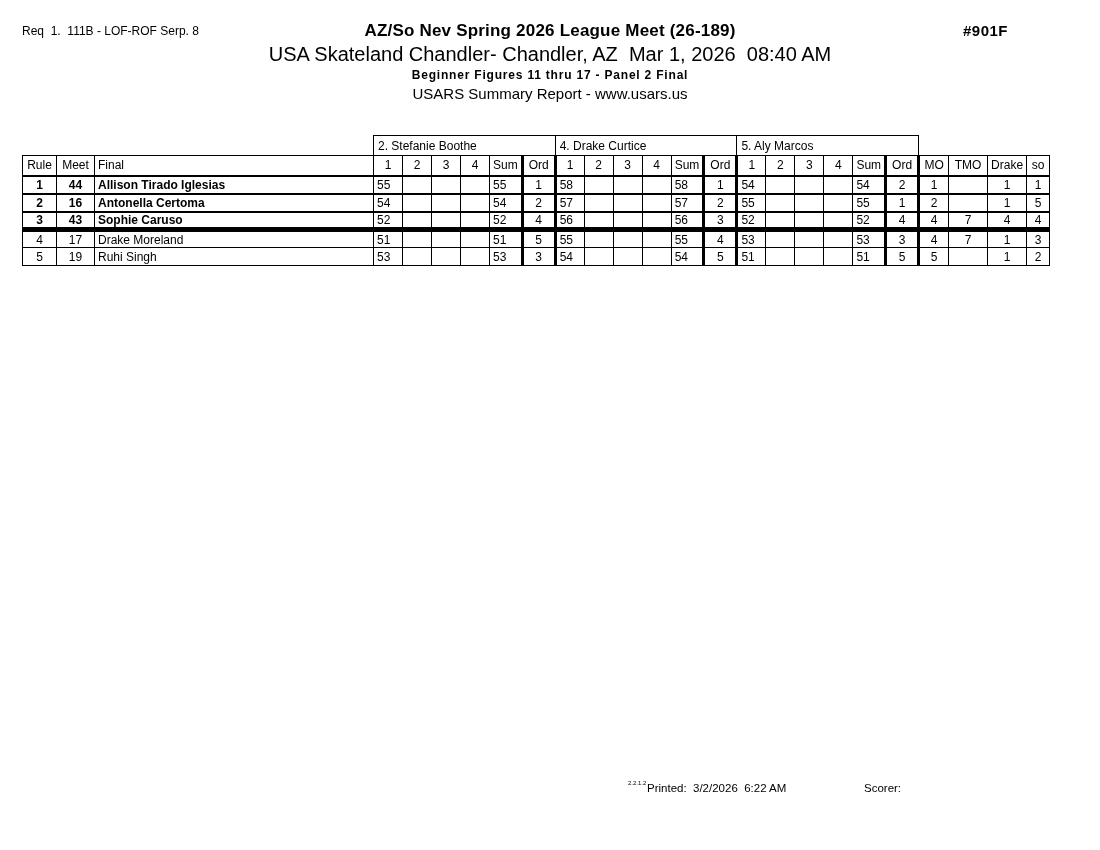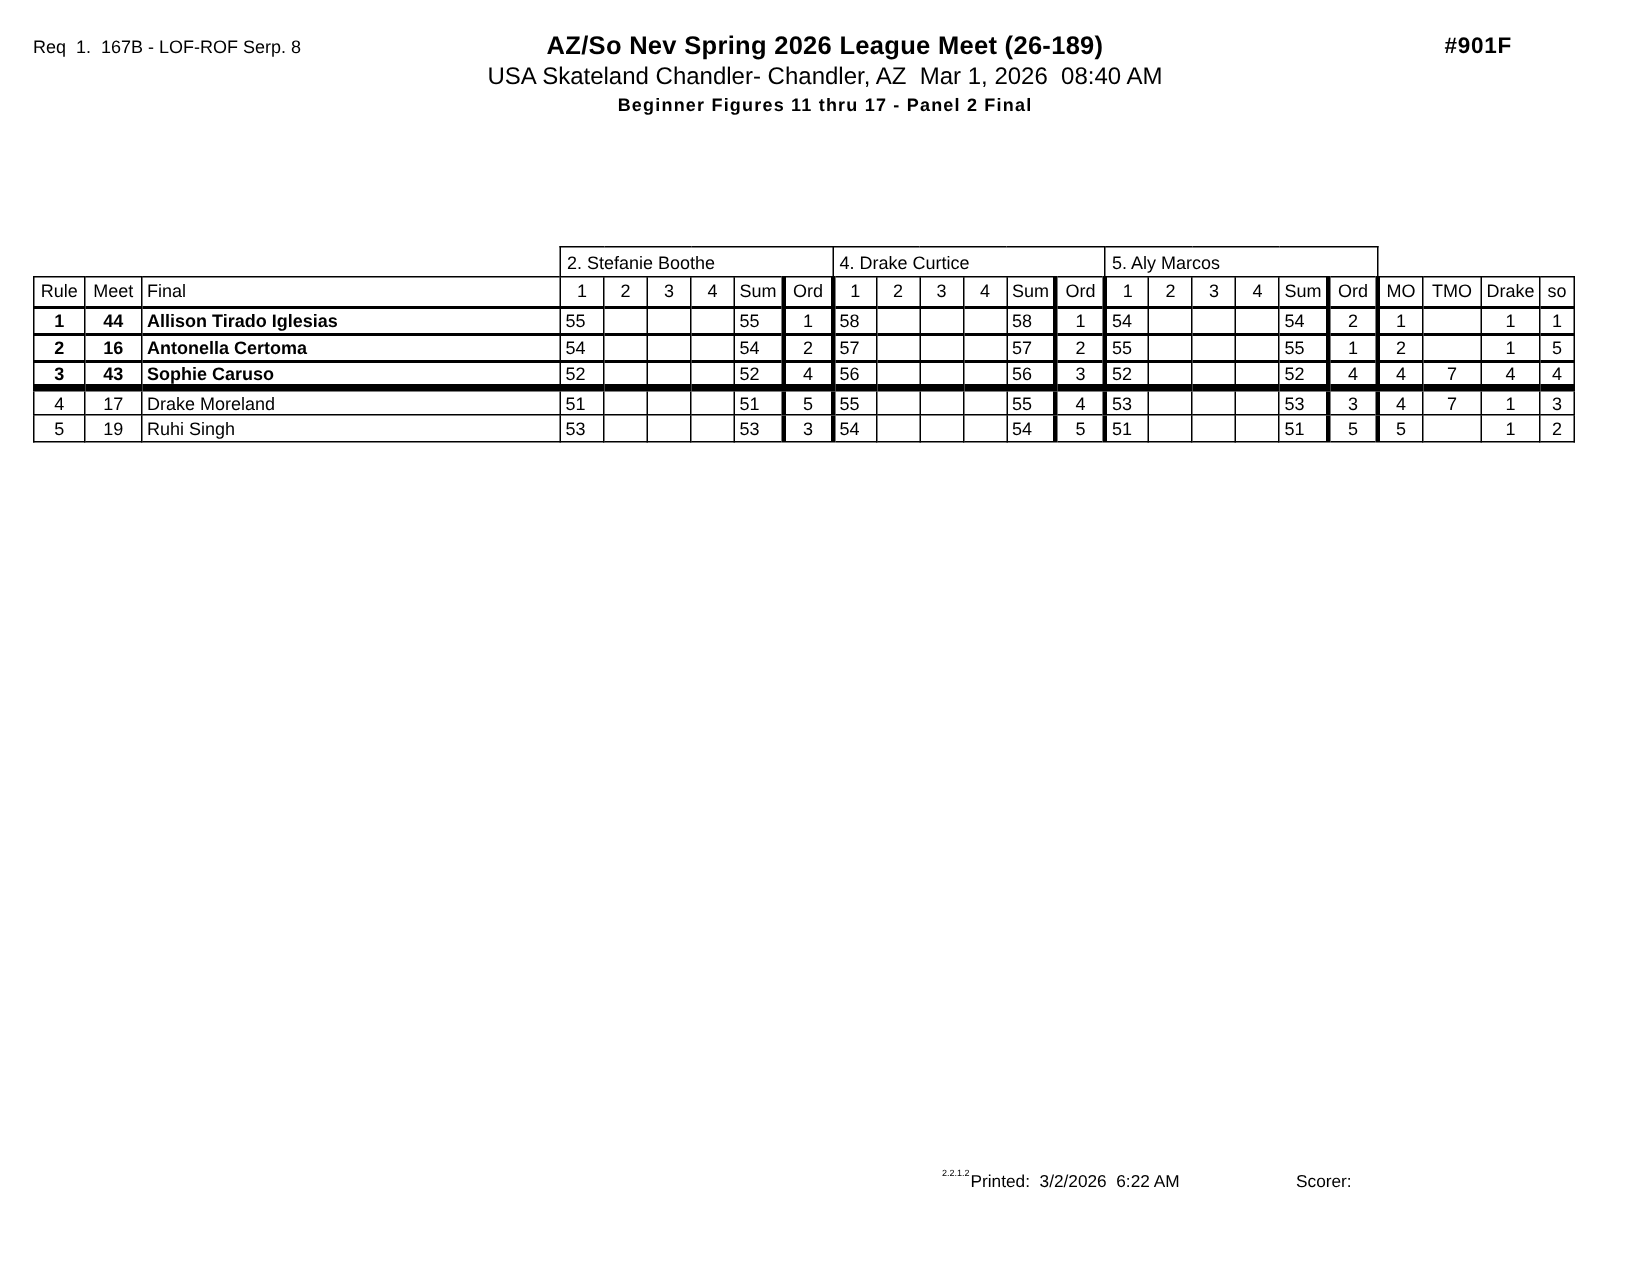--- a/index.html
+++ b/index.html
@@ -7,27 +7,27 @@
   .page {
     position: relative; width: 1100px; height: 850px;
     background: #fff; color: #000;
     font-family: "Liberation Sans", sans-serif;
     overflow: hidden;
   }
   .req-label { position:absolute; left:22px; top:24px; font-size:12px; white-space:pre; }
   .event-number { position:absolute; left:963px; top:22px; font-size:15px; font-weight:bold; letter-spacing:0.5px; }
   .title-block { position:absolute; left:0; top:21px; width:100%; text-align:center; }
   .t1 { font-size:17px; font-weight:bold; letter-spacing:0.2px; }
-  .t2 { font-size:16px; white-space:pre; margin-top:2px; }
+  .t2 { font-size:20px; white-space:pre; margin-top:2px; }
   .t3 { font-size:12px; font-weight:bold; letter-spacing:0.8px; margin-top:2px; }
   .t4 { font-size:15px; margin-top:3px; }
 
   table.results {
     position:absolute; left:22px; top:135px;
-    border-collapse:collapse; table-layout:fixed;margin-top:29px;
+    border-collapse:collapse; table-layout:fixed;
   }
   table.results td, table.results th {
     border:1px solid #000; font-size:12px; font-weight:normal;
     padding:0 3px; height:18px; overflow:hidden; white-space:nowrap;
   }
   tr.judgerow td { height:20px; text-align:left; padding-left:4px; }
   tr.judgerow td.spacer { border:none; }
   tr.headrow th { border-bottom:2px solid #000; height:20px; }
   td.c, th.c { text-align:center; }
   th.nameh, td.name { text-align:left; padding-left:4px; }
@@ -39,27 +39,28 @@
   tr.boldrow td.pb { font-weight:bold; }
 
   .version-note { position:absolute; left:628px; top:780px; font-size:6px; }
   .printed-label { position:absolute; left:647px; top:782px; font-size:11.5px; white-space:pre; }
   .scorer-label { position:absolute; left:864px; top:782px; font-size:11.5px; }
 </style>
 </head>
 <body>
 
 <div class="page">
-  <div class="req-label">Req  1.  167B - LOF-ROF Serp. 8</div>
+  <div class="req-label">Req  1.  111B - LOF-ROF Serp. 8</div>
   <div class="event-number">#901F</div>
 
   <div class="title-block">
     <div class="t1">AZ/So Nev Spring 2026 League Meet (26-189)</div>
     <div class="t2">USA Skateland Chandler- Chandler, AZ  Mar 1, 2026  08:40 AM</div>
     <div class="t3">Beginner Figures 11 thru 17 - Panel 2 Final</div>
+    <div class="t4">USARS Summary Report - www.usars.us</div>
   </div>
 
   <table class="results">
       <colgroup>
         <col style="width: 34px;">
         <col style="width: 38px;">
         <col style="width: 279px;">
         <col style="width: 29px;">
         <col style="width: 29px;">
         <col style="width: 29px;">

